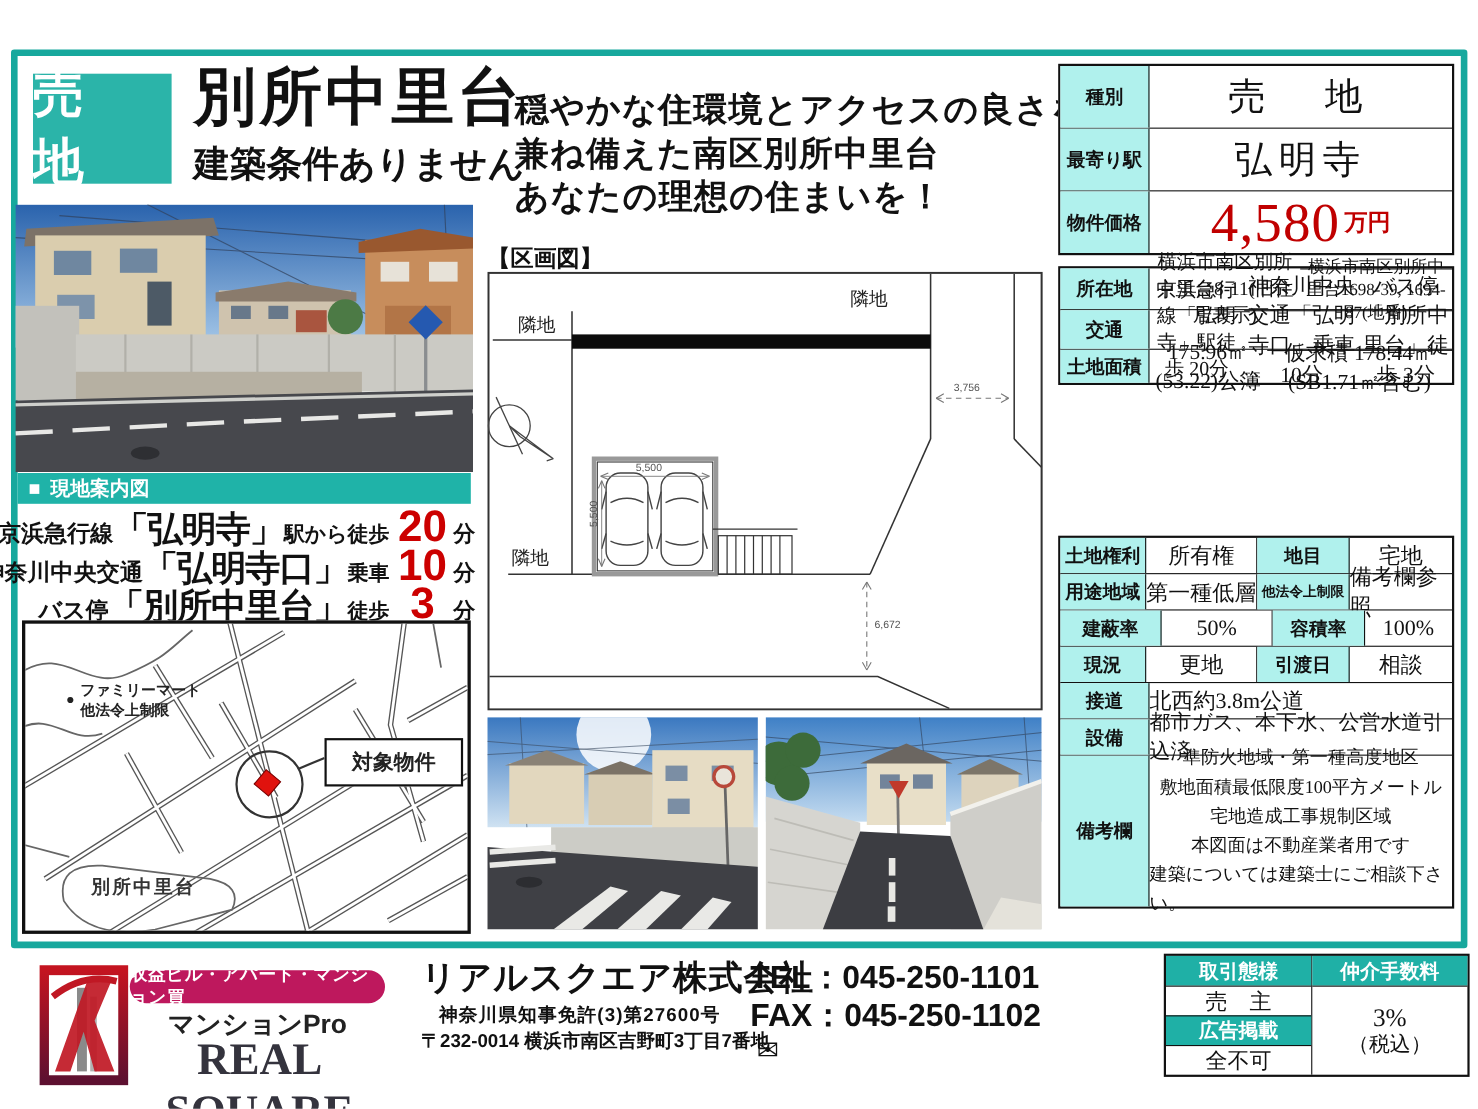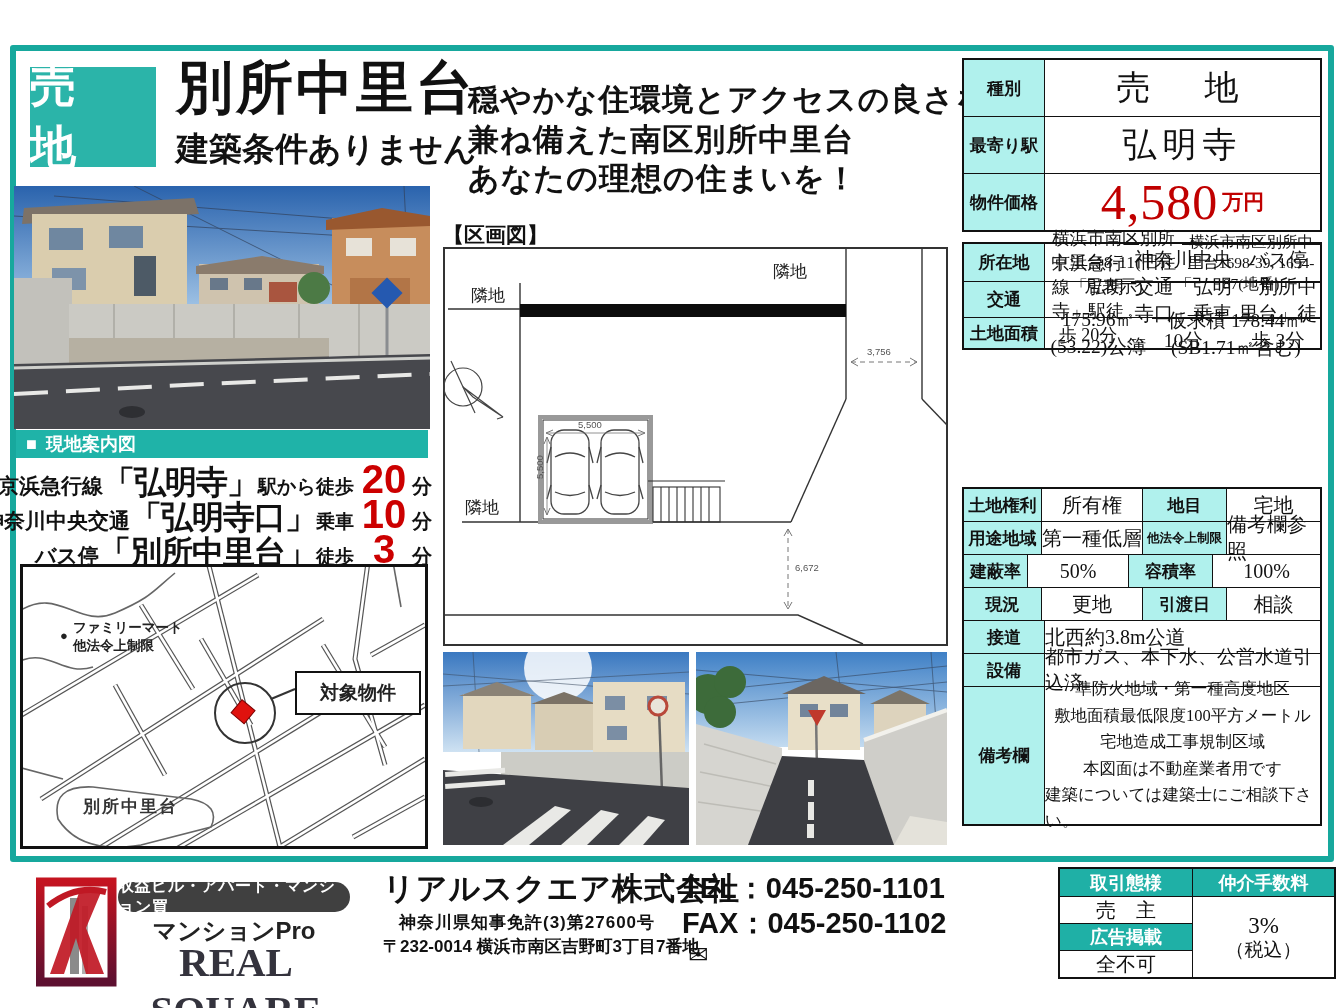--- a/index.html
+++ b/index.html
@@ -59,21 +59,21 @@
   .tblC{left:962px;top:487px;width:360px;}
   .gcell-l{background:#b0f1ed;display:flex;align-items:center;justify-content:center;
            font-size:17px;font-weight:600;box-sizing:border-box;}
   .gcell-v{display:flex;align-items:center;justify-content:center;font-size:20px;}
   .grow{display:flex;height:32px;}
   .grow > div{border-right:1.2px solid #111;}
   .grow > div:last-child{border-right:none;}
   .grow + .grow{border-top:1.2px solid #111;}
 
   
-  .pill{left:118px;top:882px;width:232px;height:30px;background:#404040;border-radius:16px;color:#fff;
+  .pill{left:118px;top:882px;width:232px;height:30px;background:#be185d;border-radius:16px;color:#fff;
         display:flex;align-items:center;justify-content:center;font-size:16px;font-weight:700;letter-spacing:0.5px;}
   .brand-jp{left:118px;top:915px;width:232px;text-align:center;font-size:24px;font-weight:800;color:#222;}
   .brand-en{left:108px;top:938px;width:256px;text-align:center;font-size:41px;font-weight:600;color:#34333d;}
   .company{left:383px;top:868px;font-size:31px;font-weight:600;letter-spacing:1px;}
   .license{left:399px;top:911px;font-size:17px;font-weight:700;letter-spacing:1px;}
   .address{left:383px;top:935px;font-size:17px;font-weight:700;}
   .tel{left:682px;top:869px;font-size:29px;font-weight:700;}
   .fax{left:682px;top:904px;font-size:29px;font-weight:700;}
   .email{left:688px;top:941px;font-size:22px;font-weight:600;display:flex;align-items:center;gap:8px;}
   .deal{left:1058px;top:867px;width:278px;border:2.5px solid #111;box-sizing:border-box;display:flex;}
@@ -465,21 +465,21 @@
     <div class="gcell-l" style="width:84px">地目</div>
     <div class="gcell-v serif" style="flex:1">宅地</div>
   </div>
   <div class="grow">
     <div class="gcell-l" style="width:78px">用途地域</div>
     <div class="gcell-v serif" style="width:100px">第一種低層</div>
     <div class="gcell-l" style="width:84px;font-size:12.5px">他法令上制限</div>
     <div class="gcell-v serif" style="flex:1">備考欄参照</div>
   </div>
   <div class="grow">
-    <div class="gcell-l" style="width:64px">建蔽率</div>
+    <div class="gcell-l" style="width:92px">建蔽率</div>
     <div class="gcell-v serif" style="width:100px">50%</div>
     <div class="gcell-l" style="width:84px">容積率</div>
     <div class="gcell-v serif" style="flex:1">100%</div>
   </div>
   <div class="grow">
     <div class="gcell-l" style="width:78px">現況</div>
     <div class="gcell-v serif" style="width:100px">更地</div>
     <div class="gcell-l" style="width:84px">引渡日</div>
     <div class="gcell-v serif" style="flex:1">相談</div>
   </div>

